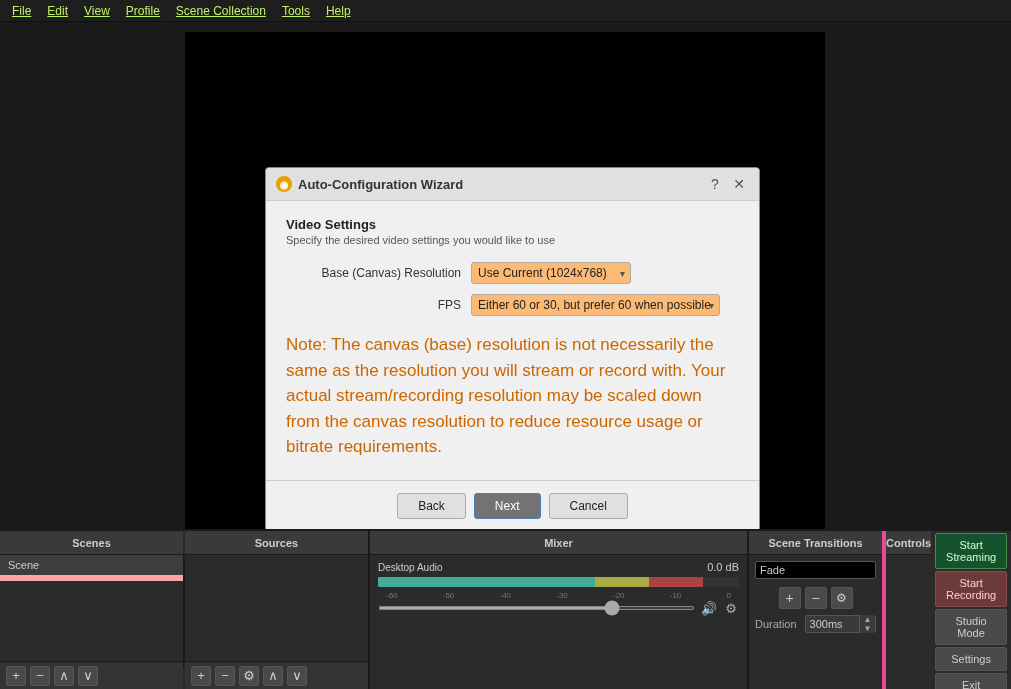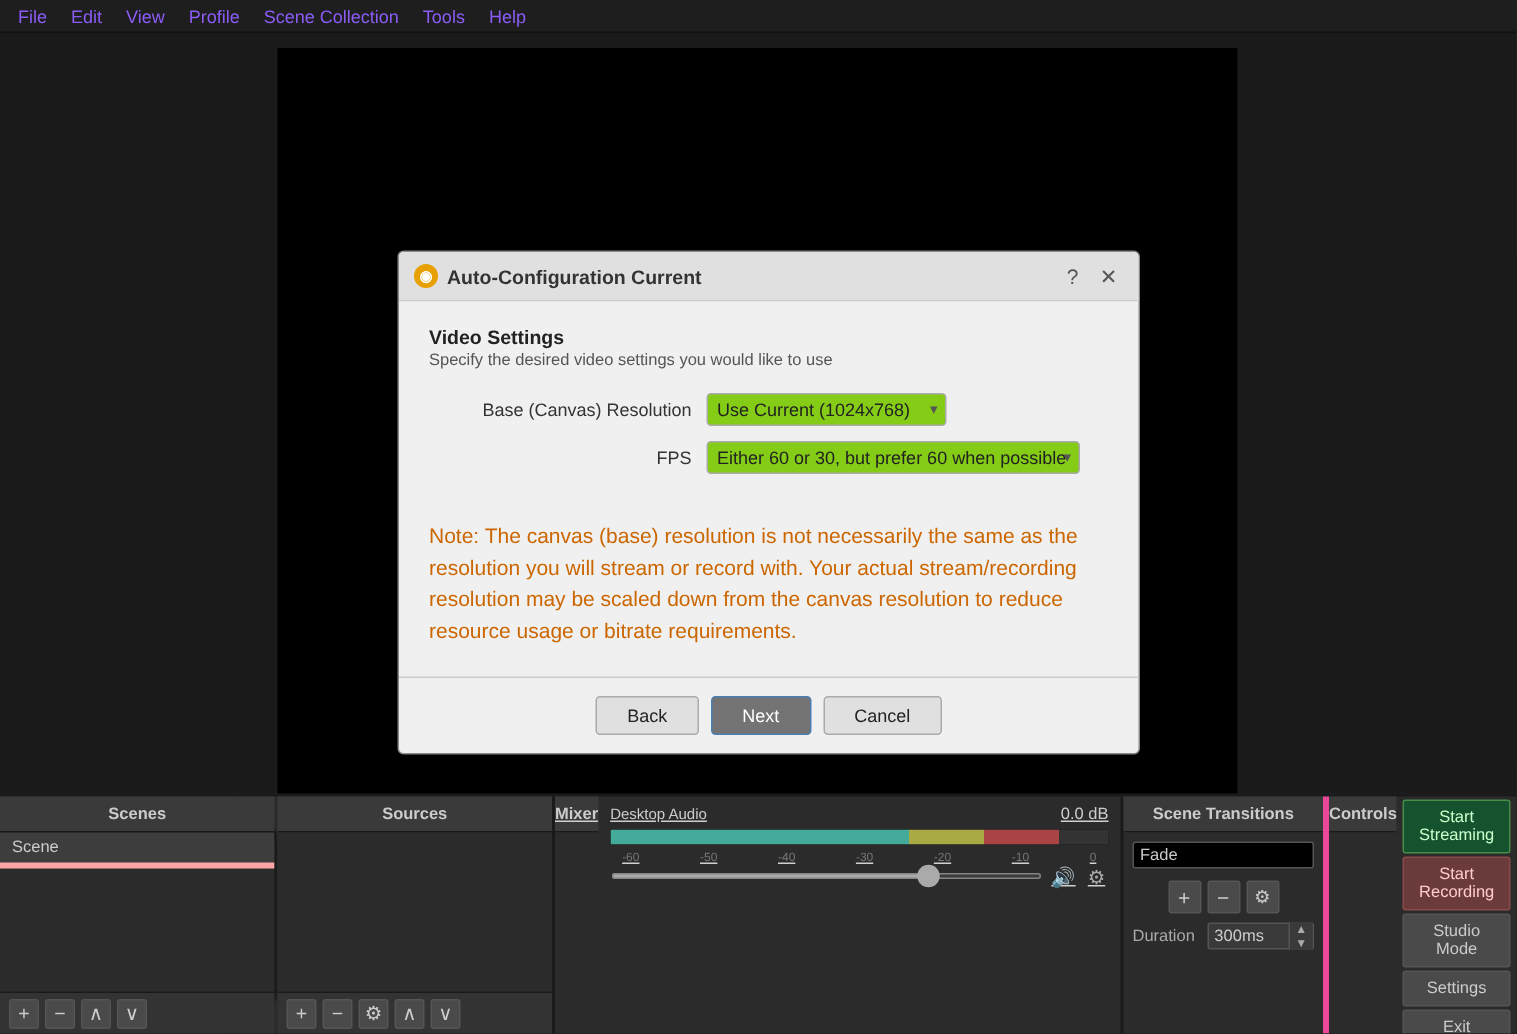--- a/index.html
+++ b/index.html
@@ -18,23 +18,24 @@
     #menubar {
       height: 22px;
       background: #1e1e1e;
       display: flex;
       align-items: center;
       padding: 0 4px;
       border-bottom: 1px solid #111;
     }
     .menu-item {
       padding: 2px 8px;
-      color: #8b5cf6;
+      color: #bef264;
       cursor: pointer;
       font-size: 12px;
+      text-decoration: underline;
     }
 
     
     #main {
       display: flex;
       flex-direction: column;
       height: calc(100% - 22px);
     }
 
     
@@ -137,21 +138,21 @@
       text-align: right;
       padding-right: 10px;
       font-size: 12px;
       color: #333;
     }
     .form-control {
       display: flex;
       align-items: center;
     }
     select.styled-select {
-      background: #84cc16;
+      background: #fdba74;
       border: 1px solid #aaa;
       border-radius: 3px;
       padding: 3px 8px 3px 6px;
       font-size: 12px;
       color: #222;
       appearance: none;
       -webkit-appearance: none;
       cursor: pointer;
       min-width: 160px;
     }
@@ -164,23 +165,23 @@
       position: absolute;
       right: 6px;
       top: 50%;
       transform: translateY(-50%);
       pointer-events: none;
       font-size: 10px;
       color: #555;
     }
 
     .note-text {
-      font-size: 14px;
+      font-size: 17px;
       color: #cc6600;
-      margin-top: 31px;
+      margin-top: 16px;
       line-height: 1.5;
     }
 
     #dialog-footer {
       display: flex;
       justify-content: center;
       gap: 8px;
       padding: 12px 20px;
       border-top: 1px solid #ccc;
     }
@@ -221,22 +222,21 @@
     
     #panel-sources {
       width: 185px;
       display: flex;
       flex-direction: column;
     }
     
     #panel-mixer {
       flex: 1;
       display: flex;
-      flex-direction: row;
-      text-decoration: underline;
+      flex-direction: column;
     }
     
     #panel-transitions {
       width: 137px;
       display: flex;
       flex-direction: column;
       border-right: 4px solid #ec4899;
     }
     
     #panel-controls {
@@ -262,21 +262,21 @@
       overflow: hidden;
       position: relative;
     }
 
     
     .scene-item {
       padding: 4px 8px;
       font-size: 11px;
       color: #ccc;
       background: #3d3d3d;
-      border-bottom: 4px solid #fca5a5;
+      border-bottom: 6px solid #fca5a5;
     }
 
     
     .panel-toolbar {
       height: 28px;
       background: #333;
       border-top: 1px solid #1a1a1a;
       display: flex;
       align-items: center;
       padding: 0 6px;
@@ -487,21 +487,21 @@
 
 <div id="main">
 
   <div id="preview">
     <div id="preview-canvas"></div>
 
     <div id="dialog">
       <div id="dialog-titlebar">
         <div id="dialog-title-left">
           <div class="dialog-title-icon">◉</div>
-          <span id="dialog-title-text">Auto-Configuration Current</span>
+          <span id="dialog-title-text">Auto-Configuration Wizard</span>
         </div>
         <div class="dialog-title-btns">
           <div class="dialog-title-btn">?</div>
           <div class="dialog-title-btn">✕</div>
         </div>
       </div>
 
       <div id="dialog-body">
         <div class="section-title">Video Settings</div>
         <div class="section-subtitle">Specify the desired video settings you would like to use</div>

